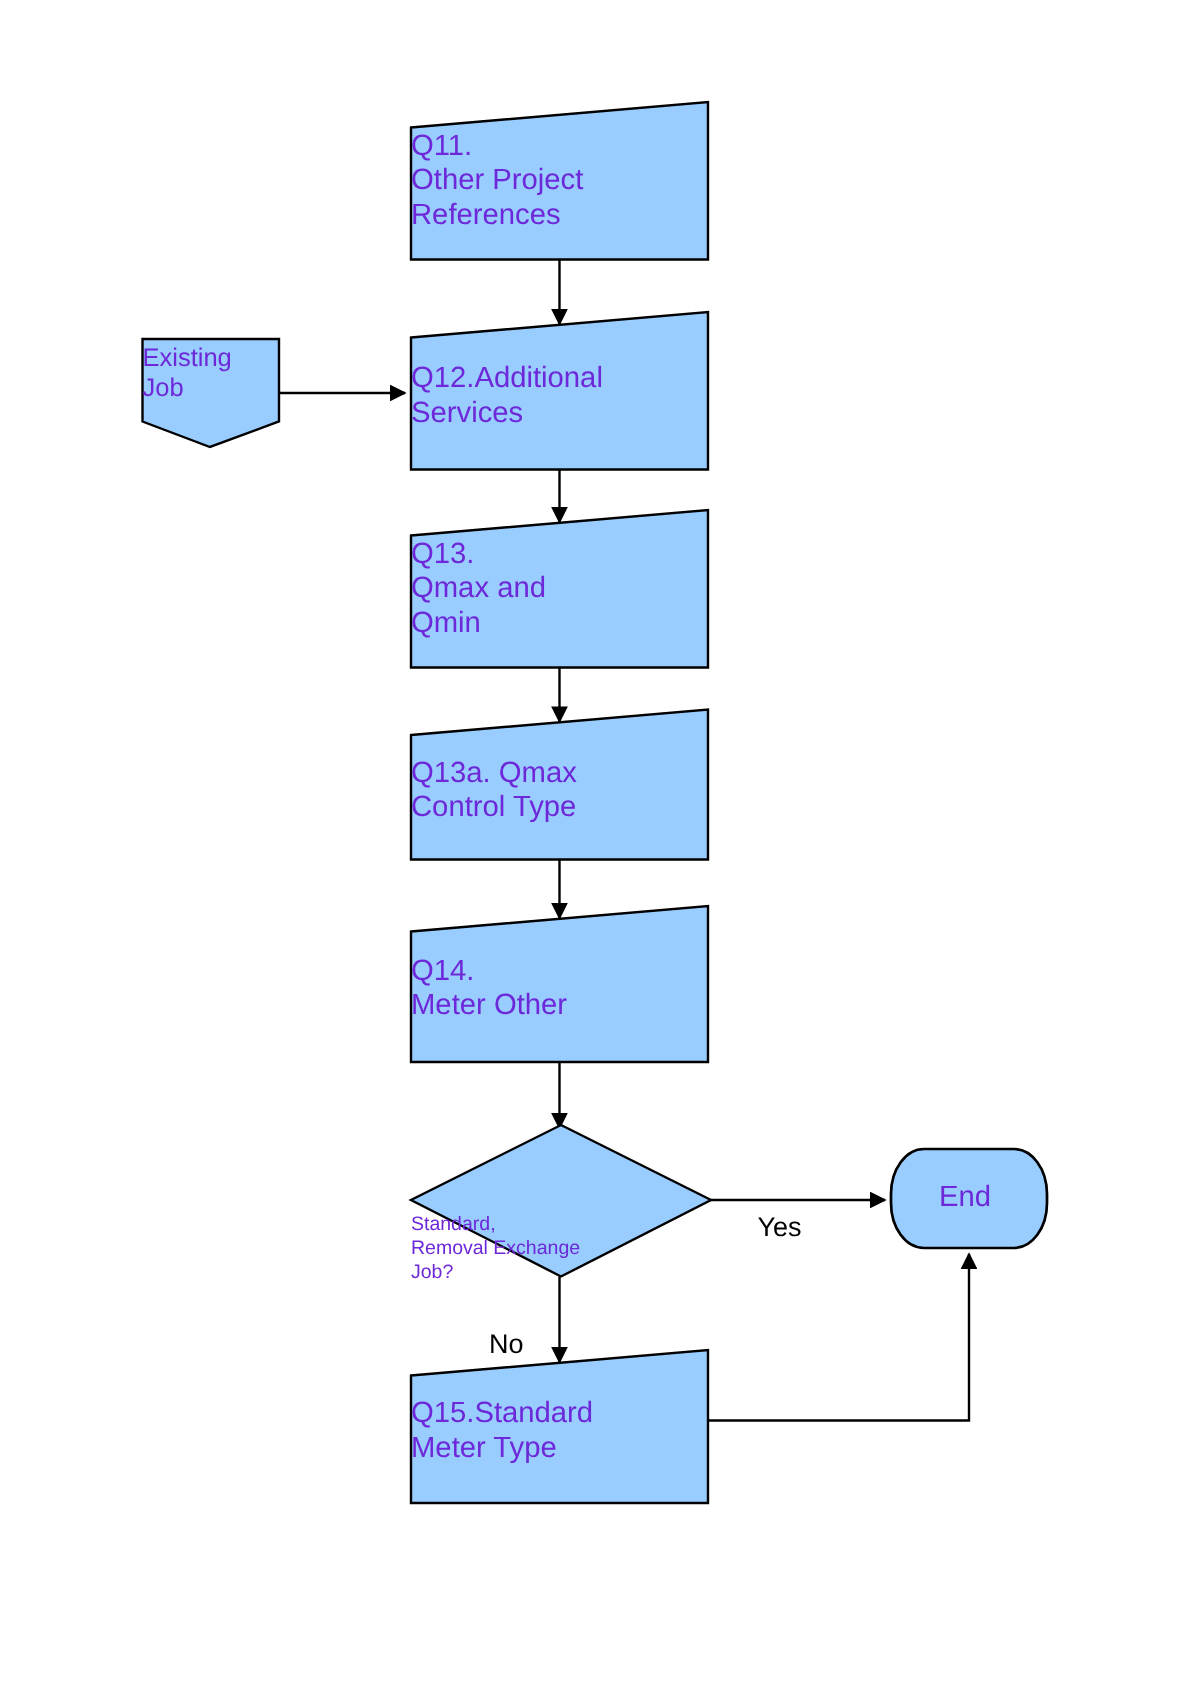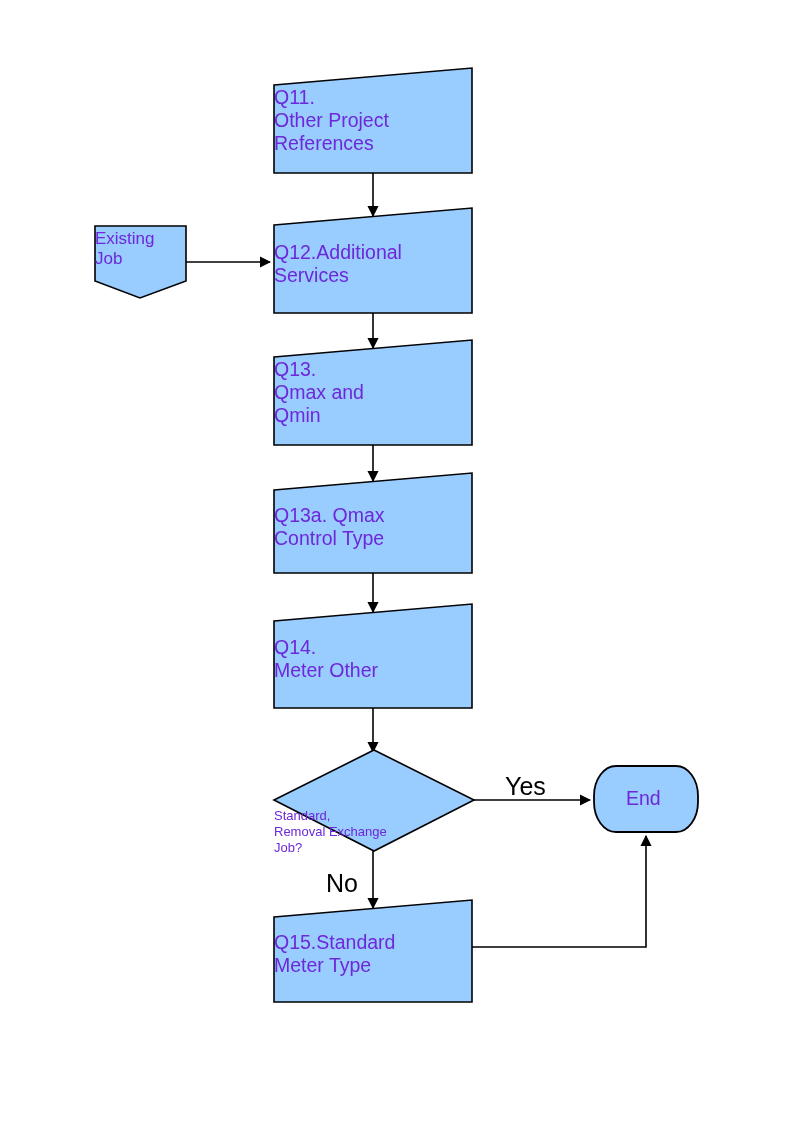--- a/index.html
+++ b/index.html
@@ -35,23 +35,24 @@
   }
   .small-text {
     font-size: 17px;
   }
   .diamond-text {
     font-size: 13px;
     line-height: 1.22;
   }
   .edge-label {
     position: absolute;
-    font-size: 25px;
+    font-size: 18px;
     color: #000000;
     white-space: nowrap;
+    margin-top: 36px;
   }
 </style>
 </head>
 <body>
 
 <div>
 
   <svg id="flow-canvas" viewBox="0 0 794 1123" xmlns="http://www.w3.org/2000/svg">
     <defs>
       <marker id="arrow" viewBox="0 0 10 10" refX="9" refY="5" markerWidth="7" markerHeight="7" orient="auto-start-reverse">
@@ -114,15 +115,15 @@
 Removal Exchange
 Job?</div>
 
   <div class="node-text box-text" style="left:594px; top:787px; width:104px;margin-left:32px;">End</div>
 
   <div class="node-text box-text" style="left:274px; top:931px; width:198px;">Q15.Standard
 Meter Type</div>
 
   <div class="edge-label" style="left:505px; top:772px;">Yes</div>
 
-  <div class="edge-label" style="left:326px; top:869px;">No</div>
+  <div class="edge-label" style="left:326px; top:850px;">No</div>
 
 </div>
 
 </body></html>

